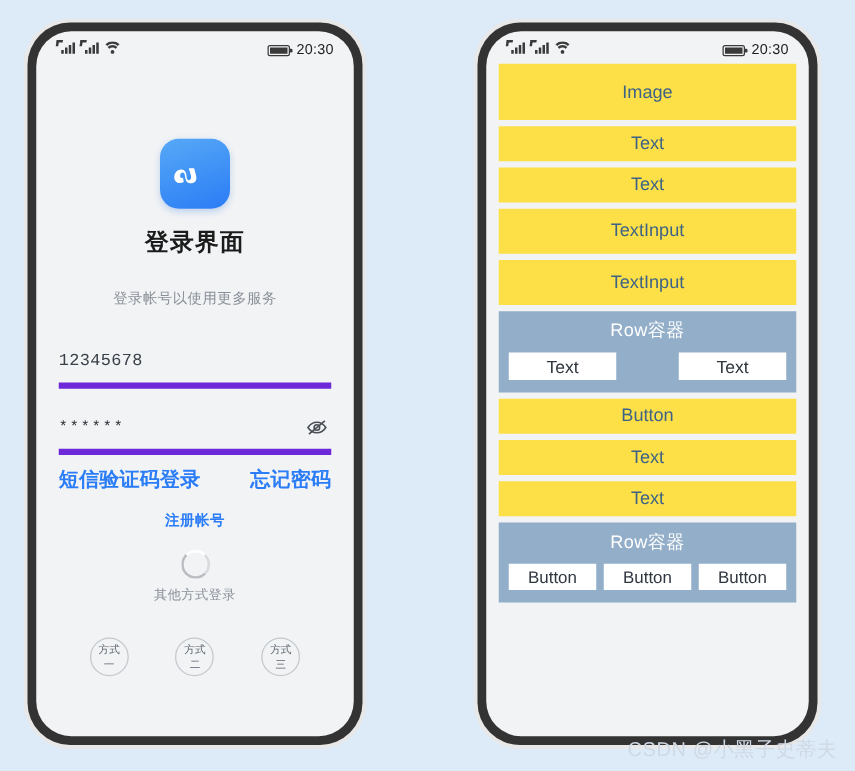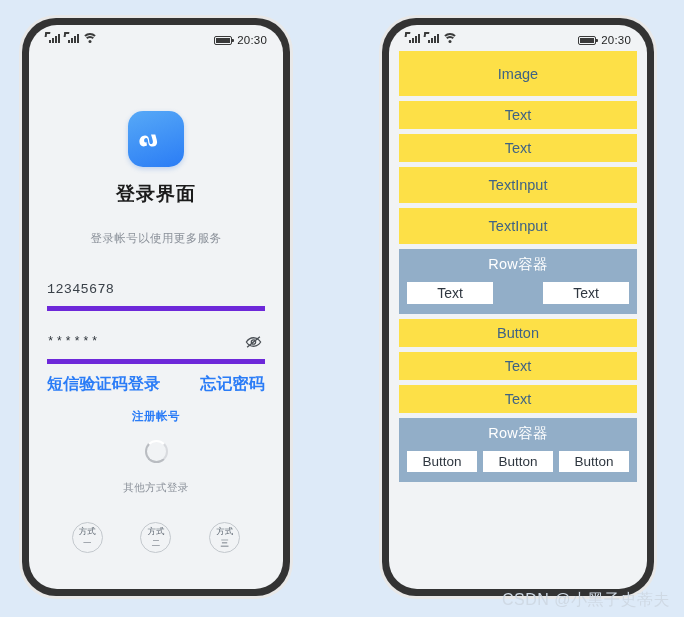--- a/index.html
+++ b/index.html
@@ -204,21 +204,21 @@
   }
   .spinner {
     margin-top: 16px;
     width: 19px; height: 19px;
     border-radius: 50%;
     border: 2px solid #b9bcc1;
     border-top-color: #ffffff;
     border-right-color: #d8dade;
   }
   .other-label {
-    margin-top: 18px;
+    margin-top: 6px;
     font-size: 10.5px;
     color: #8a9099;
     letter-spacing: .4px;
   }
   .circle-row {
     margin-top: 27px;
     width: 100%;
     display: flex;
     justify-content: space-around;
     padding: 0 6px;

